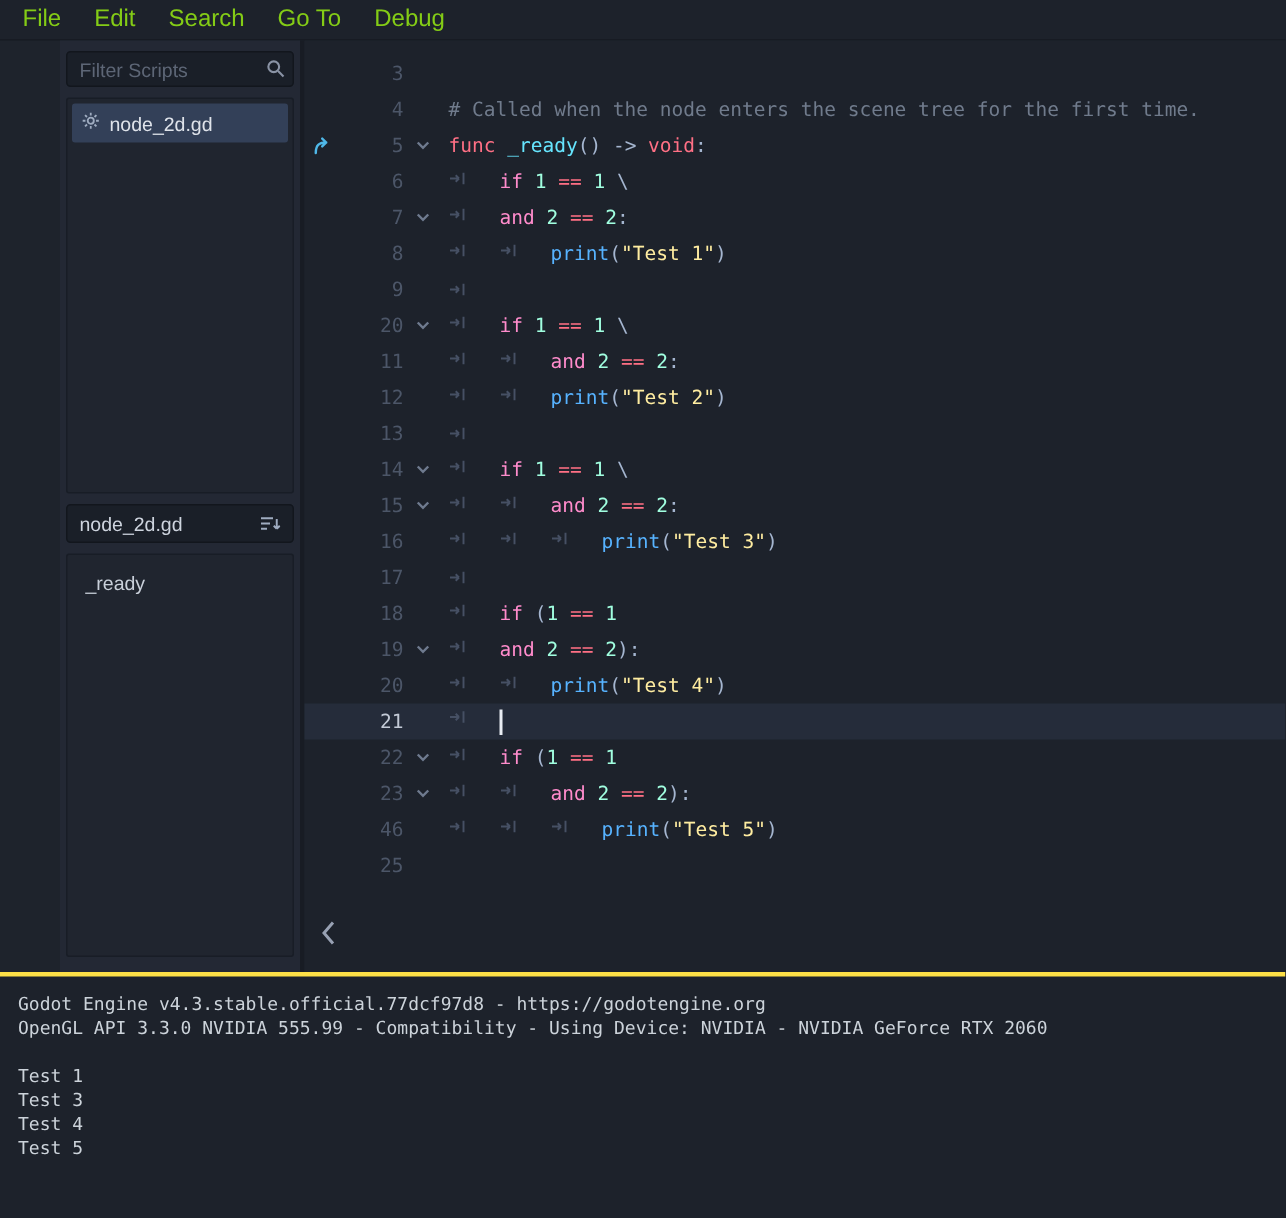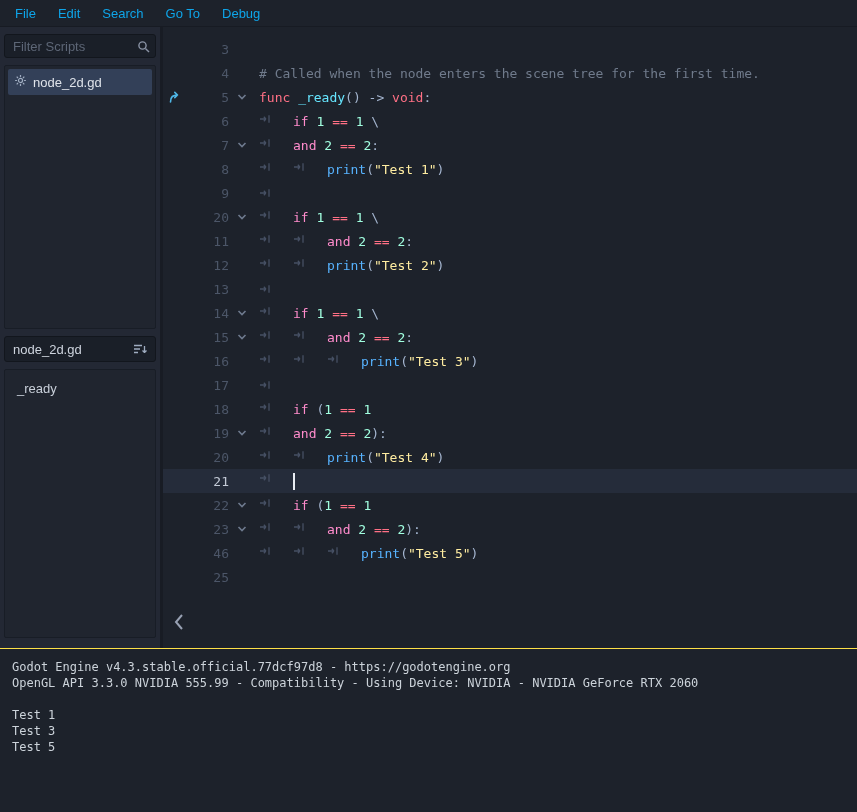--- a/index.html
+++ b/index.html
@@ -2,25 +2,25 @@
 <html><head>
 <meta charset="utf-8">
 <style>
   * { box-sizing: border-box; margin: 0; padding: 0; }
   html,body { width: 857px; height: 812px; overflow: hidden; }
   body { background: #1e232c; font-family: "Liberation Sans", sans-serif; }
 
   
   .menubar { height: 27px; background: #1d222b; border-bottom: 1px solid #171b23;
              display: flex; align-items: center; padding-left: 4px;
-             font-size: 13px; color: #0ea5e9; }
+             font-size: 16px; color: #84cc16; }
   .menu-item { padding: 5px 11px; cursor: default; border-radius: 3px; }
 
   
-  .main { display: flex; height: 621px; }
+  .main { display: flex; height: 621px; margin-left: 40px; }
   .sidebar { width: 160px; background: #232834; padding: 7px 4px 10px 4px;
              display: flex; flex-direction: column; }
   .splitter { width: 3px; background: #181c24; }
 
   .search-box { position: relative; height: 24px; flex: 0 0 auto; }
   .search-box input { width: 100%; height: 100%; background: #1a1f28; border: 1px solid #12161d;
              border-radius: 3px; color: #c8cfda; font: 13px "Liberation Sans", sans-serif;
              padding: 0 24px 0 8px; outline: none; }
   .search-box input::placeholder { color: #5d6676; }
   .search-box .mag { position: absolute; right: 6px; top: 5px; }
@@ -62,21 +62,21 @@
   .tk-fn { color: #57b3ff; }   
   .tk-fd { color: #66e6ff; }   
   .tk-t  { color: #cdd3dc; }
 
   .caret { display: inline-block; width: 2px; height: 17px; background: #e8ecf2; }
 
   .collapse-btn { position: absolute; left: 6px; bottom: 14px; width: 20px; height: 24px;
                   display: flex; align-items: center; justify-content: center; cursor: pointer; }
 
   
-  .output { height: 164px; background: #1d222b; border-top: 1px solid #fde047;
+  .output { height: 164px; background: #1d222b; border-top: 3px solid #fde047;
             padding: 10px 12px; font: 12px "DejaVu Sans Mono", monospace;
             color: #ccd3da; line-height: 16px; }
   .out-line { white-space: pre; min-height: 16px; }
 </style>
 </head>
 <body>
 
 <div class="menubar">
     <span class="menu-item">File</span>
     <span class="menu-item">Edit</span>
@@ -430,14 +430,15 @@
     </div>
   </div>
 </div>
 
 <div class="output">
     <div class="out-line">Godot Engine v4.3.stable.official.77dcf97d8 - https://godotengine.org</div>
     <div class="out-line">OpenGL API 3.3.0 NVIDIA 555.99 - Compatibility - Using Device: NVIDIA - NVIDIA GeForce RTX 2060</div>
     <div class="out-line"></div>
     <div class="out-line">Test 1</div>
     <div class="out-line">Test 3</div>
+    <div class="out-line">Test 4</div>
     <div class="out-line">Test 5</div>
   </div>
 
 </body></html>

